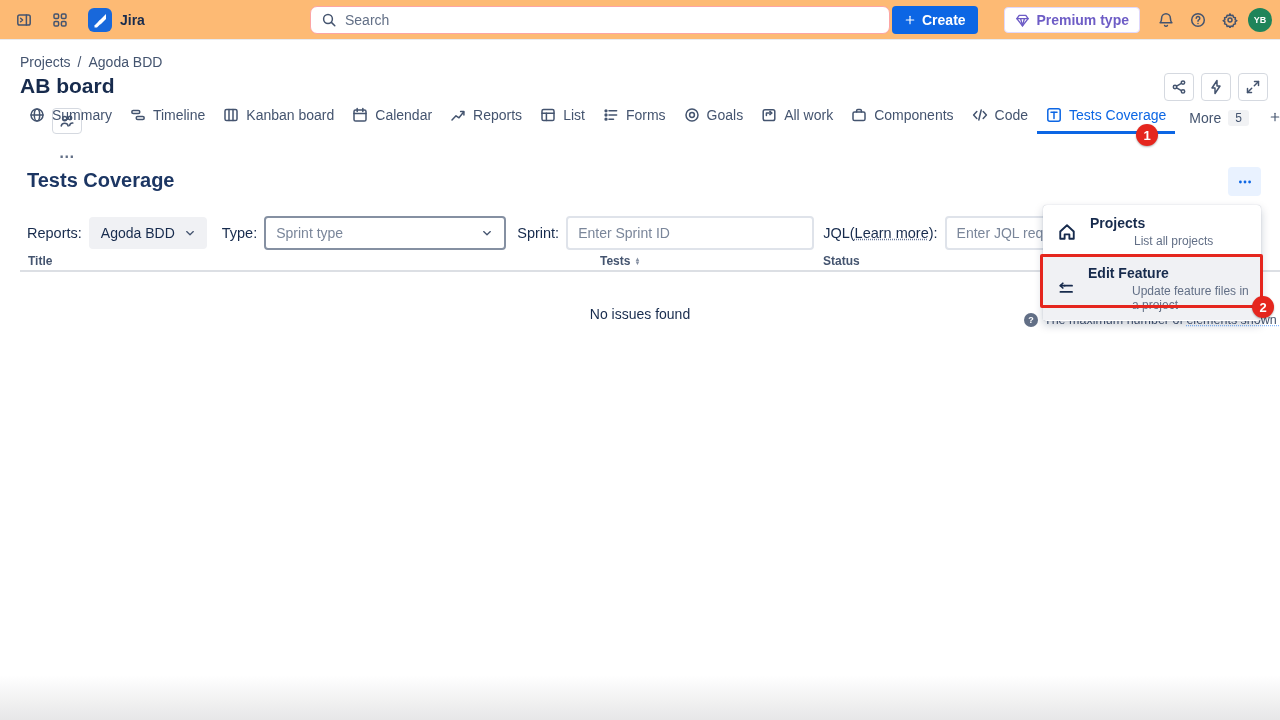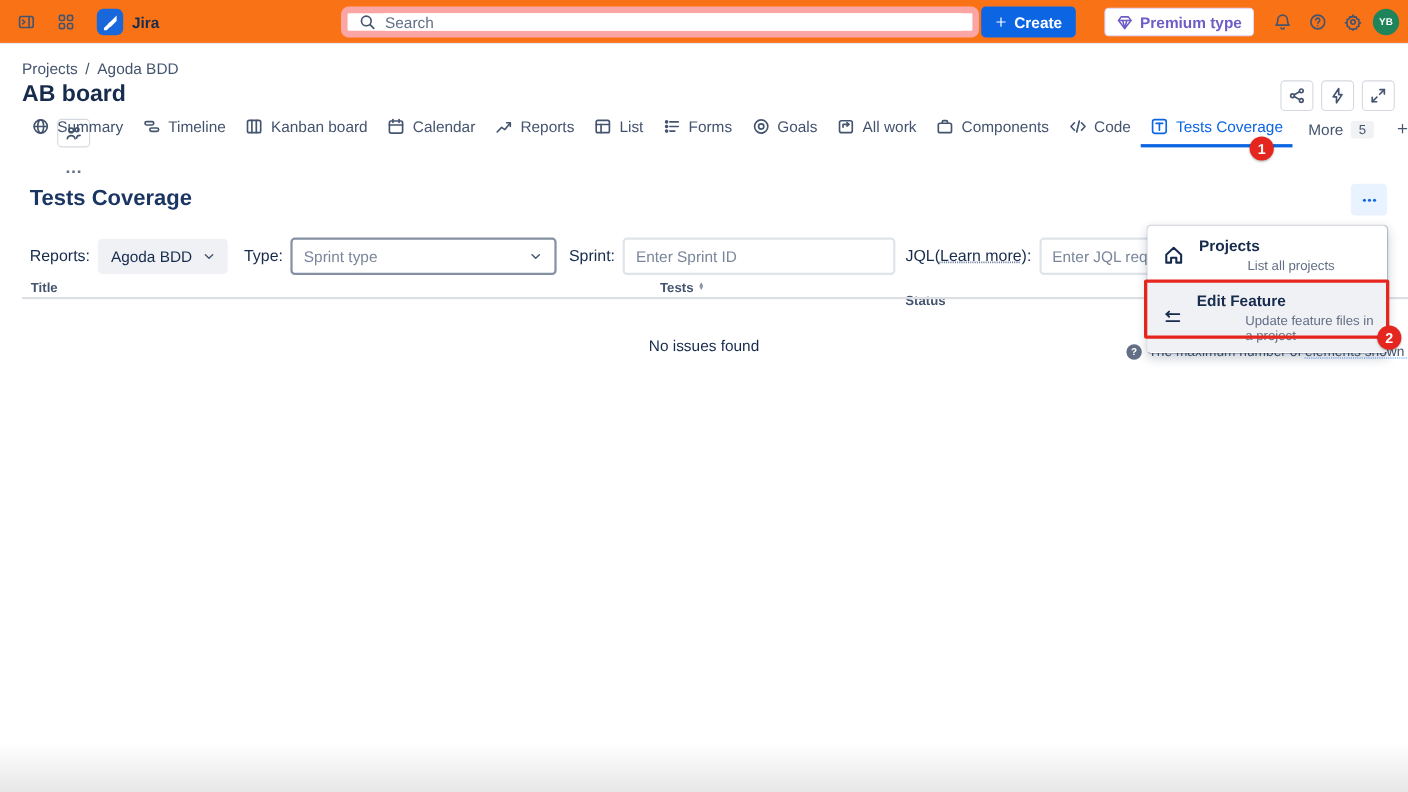--- a/index.html
+++ b/index.html
@@ -2,31 +2,31 @@
 <html><head>
 <meta charset="utf-8">
 <style>
   * { margin:0; padding:0; box-sizing:border-box; }
   html,body { width:1280px; height:720px; overflow:hidden; }
   body { font-family:"Liberation Sans", sans-serif; background:#fff; color:#172B4D; position:relative; }
   svg { display:block; }
   .icon { display:inline-flex; align-items:center; justify-content:center; color:#44546F; }
 
   
-  .topbar { position:absolute; top:0; left:0; right:0; height:40px; background:#f97316;
+  .topbar { position:absolute; top:0; left:0; right:0; height:40px; background:#fdba74;
             border-bottom:1px solid #E8EAEE; display:flex; align-items:center; z-index:5; }
   .tb-iconbtn { width:28px; height:28px; border-radius:4px; display:flex; align-items:center;
                 justify-content:center; background:transparent; border:none; cursor:pointer; color:#44546F; }
   .tb-left { display:flex; align-items:center; gap:8px; padding-left:10px; }
   .logo-wrap { display:flex; align-items:center; gap:8px; margin-left:6px; }
   .jira-logo { width:24px; height:24px; border-radius:6px; background:#1868DB; display:flex;
                align-items:center; justify-content:center; }
   .app-name { font-size:14px; font-weight:700; color:#172B4D; }
   .search-box { position:absolute; left:310px; top:6px; width:580px; height:28px;
-                border:6px solid #fca5a5; border-radius:7px; display:flex; align-items:center;
+                border:1px solid #fca5a5; border-radius:7px; display:flex; align-items:center;
                 padding:0 10px; gap:8px; background:#fff; }
   .search-box input { border:none; outline:none; flex:1; font-size:14px; font-family:inherit; color:#172B4D; }
   .search-box input::placeholder { color:#626F86; }
   .create-btn { position:absolute; left:892px; top:6px; height:28px; padding:0 12px; border:none;
                 border-radius:4px; background:#0C66E4; color:#fff; font-size:14px; font-weight:600;
                 display:flex; align-items:center; gap:6px; cursor:pointer; font-family:inherit; }
   .tb-right { position:absolute; right:8px; top:0; height:40px; display:flex; align-items:center; gap:4px; }
   .premium-btn { height:26px; padding:0 10px; border:1px solid #DFD8FD; border-radius:4px; background:#fff;
                  color:#6E5DC6; font-size:14px; font-weight:600; display:flex; align-items:center; gap:6px;
                  cursor:pointer; font-family:inherit; margin-right:8px; }
@@ -79,21 +79,21 @@
   .f-input::placeholder { color:#7A869A; }
   .sprint-input { width:248px; }
   .jql-label { margin-left:9px; white-space:nowrap; }
   .jql-label .lm { text-decoration:underline dotted #6B7A99; cursor:pointer; }
   .jql-input { width:190px; }
 
   .col-head { position:absolute; top:254px; font-size:12px; font-weight:700; color:#44546F; }
   .col-title { left:28px; }
   .col-tests { left:600px; display:flex; align-items:center; gap:4px; }
   .sort-glyph { display:inline-flex; flex-direction:column; line-height:4px; font-size:6px; color:#8590A2; }
-  .col-status { left:823px;margin-top:12px; }
+  .col-status { left:823px; }
   .table-divider { position:absolute; left:20px; right:0; top:270px; height:2px; background:#DCDFE4; }
   .empty-msg { position:absolute; left:0; right:0; top:306px; text-align:center; font-size:14px; color:#172B4D; }
 
   .footnote { position:absolute; left:1024px; top:313px; display:flex; align-items:center; gap:6px;
               white-space:nowrap; font-size:12.5px; color:#44546F; }
   .q-circle { width:14px; height:14px; border-radius:50%; background:#626F86; color:#fff; font-size:9px;
               font-weight:700; display:flex; align-items:center; justify-content:center; flex:0 0 auto; }
   .footnote .dotted { text-decoration:underline dotted #85B8FF; }
 
   

